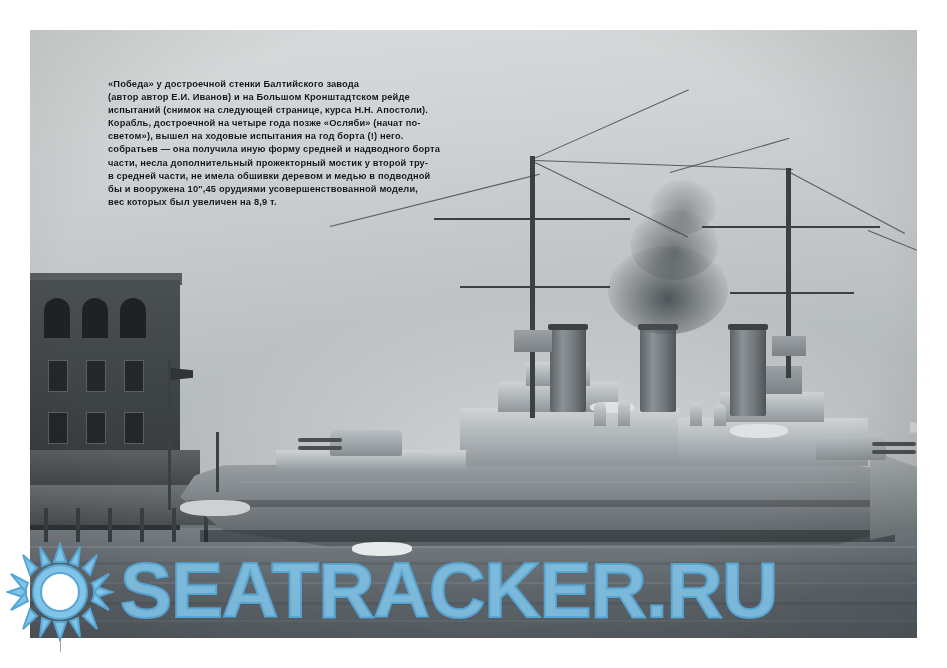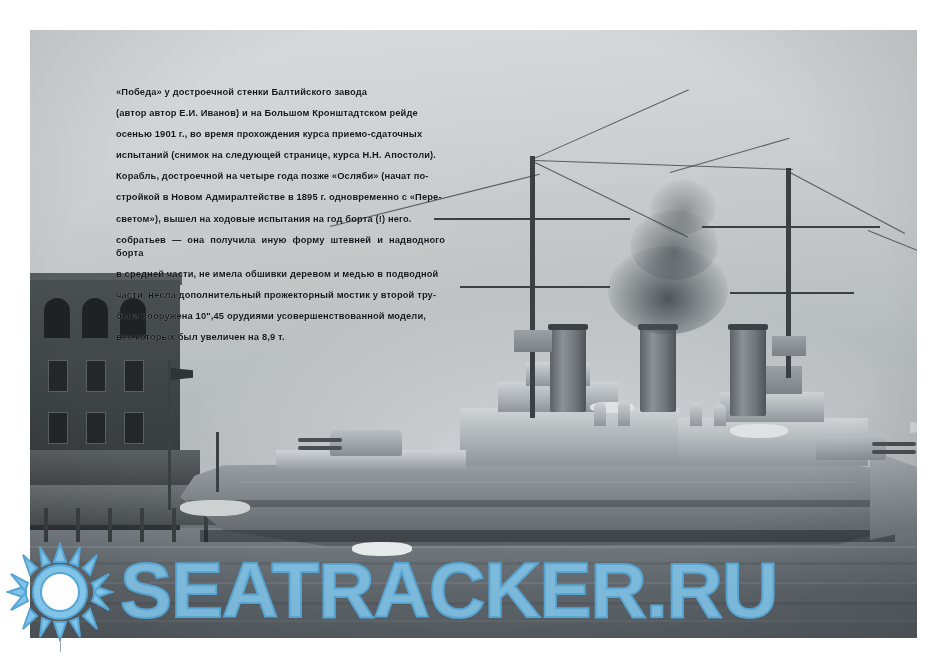--- a/index.html
+++ b/index.html
@@ -230,21 +230,21 @@
     width: 345px;
     color: #111418;
     font-size: 9.3px;
     line-height: 13.1px;
     letter-spacing: 0.15px;
     text-align: justify;
     font-weight: 600;
     font-family: "Liberation Sans", sans-serif;
     text-shadow: 0 0 1px rgba(255,255,255,0.55);
   }
-  #caption p { margin: 8px; }
+  #caption p { margin: 0; }
 
   
   #watermark {
     position: absolute;
     left: 0;
     top: 536px;
     width: 762px;
     height: 110px;
     pointer-events: none;
   }
@@ -382,28 +382,26 @@
     <div class="sup" style="left:564px; top:372px; width:12px; height:24px; border-radius:6px 6px 0 0;"></div>
     <div class="sup" style="left:588px; top:370px; width:12px; height:26px; border-radius:6px 6px 0 0;"></div>
     <div class="sup" style="left:660px; top:372px; width:12px; height:24px; border-radius:6px 6px 0 0;"></div>
     <div class="sup" style="left:684px; top:374px; width:12px; height:22px; border-radius:6px 6px 0 0;"></div>
 
     <div class="plate-vignette"></div>
 
     <div id="caption" style="left:78px; top:48px;">
       <p>«Победа» у достроечной стенки Балтийского завода</p>
       <p>(автор автор Е.И. Иванов) и на Большом Кронштадтском рейде</p>
-      <p>осенью 1901 г., во время прохождения курса приемо-сдаточных</p>
       <p>испытаний (снимок на следующей странице, курса Н.Н. Апостоли).</p>
       <p>Корабль, достроечной на четыре года позже «Осляби» (начат по-</p>
-      <p>стройкой в Новом Адмиралтействе в 1895 г. одновременно с «Пере-</p>
       <p>светом»), вышел на ходовые испытания на год борта (!) него.</p>
-      <p>собратьев — она получила иную форму штевней и надводного борта</p>
+      <p>собратьев — она получила иную форму средней и надводного борта</p>
+      <p>части, несла дополнительный прожекторный мостик у второй тру-</p>
       <p>в средней части, не имела обшивки деревом и медью в подводной</p>
-      <p>части, несла дополнительный прожекторный мостик у второй тру-</p>
       <p>бы  и вооружена 10",45 орудиями усовершенствованной модели,</p>
       <p>вес которых был увеличен на 8,9 т.</p>
     </div>
 
   </div>
 
   <div id="watermark">
     <svg id="wm-sun" viewBox="0 0 108 100">
       <g fill="#81c4e8" stroke="#56a6d6" stroke-width="2">
         <polygon points="54,2 60,20 48,20"></polygon>

